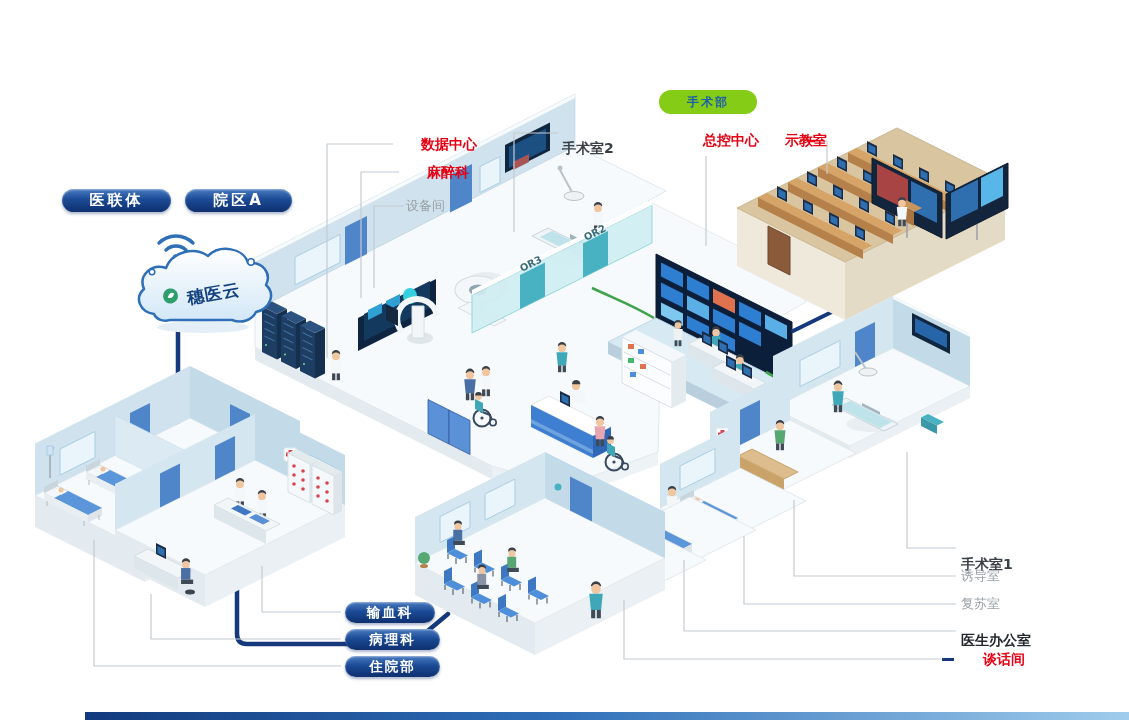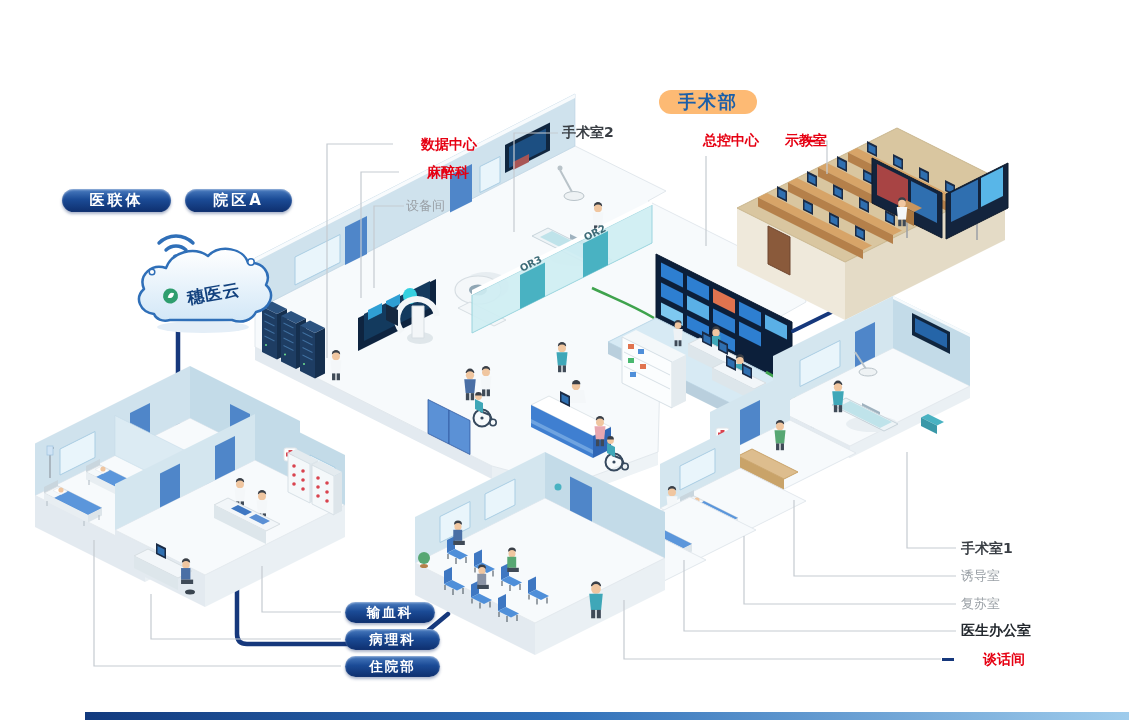--- a/index.html
+++ b/index.html
@@ -1,29 +1,29 @@
 <!DOCTYPE html>
 <html><head>
 <meta charset="utf-8">
 <style>
   html,body{margin:0;padding:0;background:#ffffff;}
   .stage{position:relative;width:1129px;height:721px;overflow:hidden;background:#fff;
          font-family:"DejaVu Sans","Liberation Sans",sans-serif;}
   .stage svg{position:absolute;left:0;top:0;}
   .lbl{position:absolute;white-space:nowrap;line-height:1.2;}
-  .t-dark{color:#3a3f45;font-size:14px;font-weight:600;}
+  .t-dark{color:#3a3f45;font-size:14px;font-weight:600;margin-top:16px;}
   .t-red{color:#e60012;font-size:14px;font-weight:700;margin-left:25px;}
   .t-gray{color:#9aa0a6;font-size:13px;font-weight:400;}
-  .t-strong{color:#23282e;font-size:14px;font-weight:700;}
+  .t-strong{color:#23282e;font-size:14px;font-weight:700;margin-top:10px;}
   .pill{position:absolute;display:flex;align-items:center;justify-content:center;border-radius:13px;}
   .pill-dark{background:linear-gradient(180deg,#4a7cc0 0%,#1b4b96 45%,#0e2f6e 100%);
              color:#fff;font-weight:700;letter-spacing:3px;font-size:15px;
              box-shadow:inset 0 1px 2px rgba(255,255,255,.45),0 2px 3px rgba(13,42,102,.35);}
   .pill-small{font-size:13.5px;letter-spacing:2px;}
-  .pill-light{background:#fdba74;color:#1c5fa8;font-weight:700;letter-spacing:2px;font-size:18px;}
+  .pill-light{background:#84cc16;color:#1c5fa8;font-weight:700;letter-spacing:2px;font-size:12px;}
   .talk-row{display:flex;align-items:center;text-align:right;}
   .dash{display:inline-block;width:12px;height:3px;background:#16387c;margin-right:4px;}
   .bottom-bar{position:absolute;left:85px;top:712px;width:1044px;height:8px;
               background:linear-gradient(90deg,#123a7e,#2f6fb8 45%,#9fccec);}
 </style>
 </head>
 <body>
 
 <div class="stage">
 

